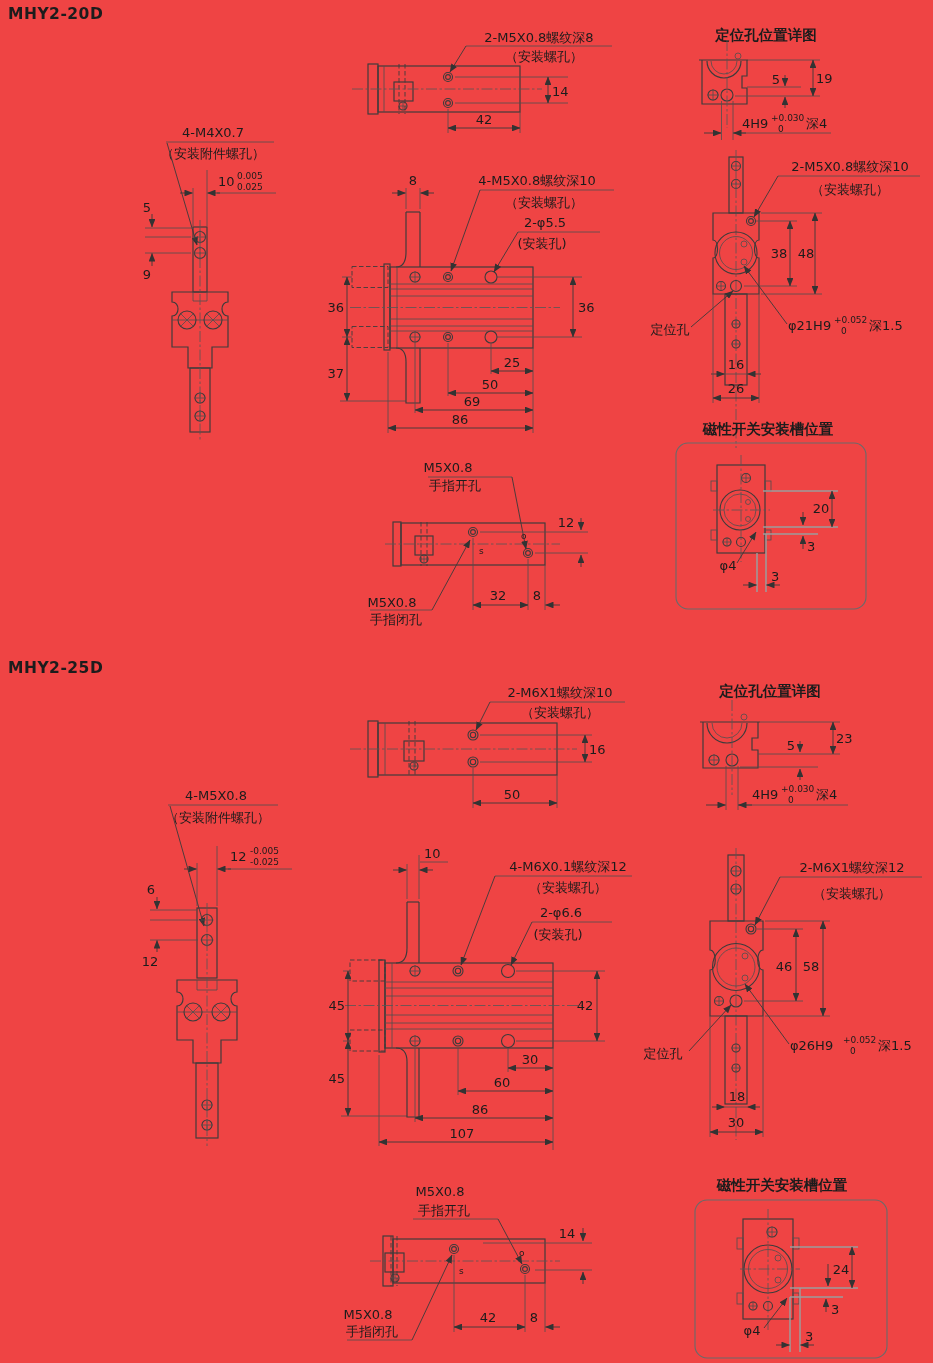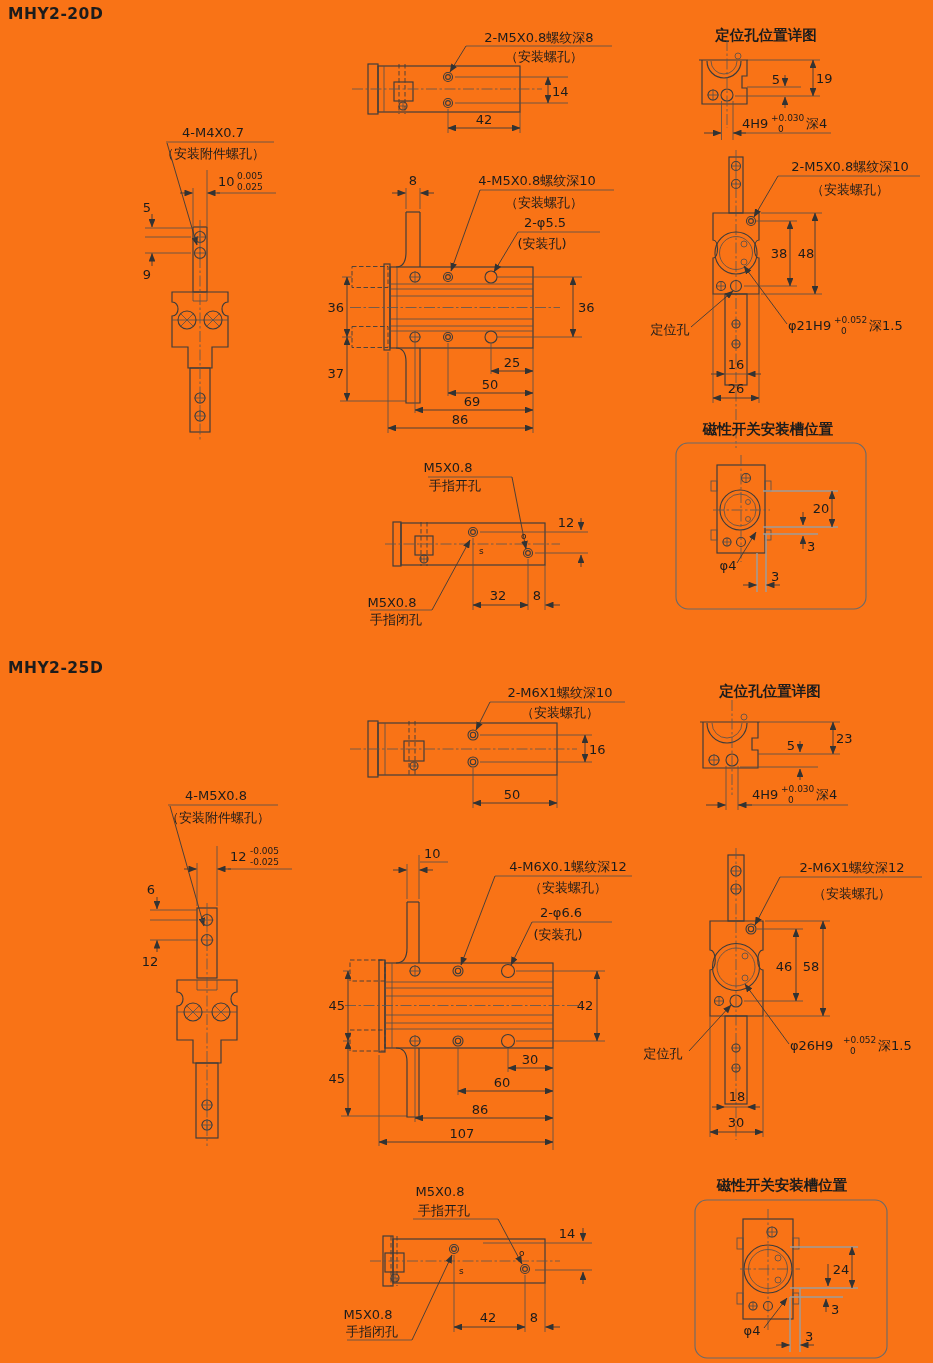--- a/index.html
+++ b/index.html
@@ -1,16 +1,16 @@
 <!DOCTYPE html>
 <html><head>
 <meta charset="utf-8">
 <style>
   html,body{margin:0;padding:0;background:#fff;}
-  .sheet{width:933px;height:1363px;background:#f97316;position:relative;overflow:hidden;}
+  .sheet{width:933px;height:1363px;background:#ef4444;position:relative;overflow:hidden;}
   svg{display:block;}
   text{font-family:"DejaVu Sans","Liberation Sans",sans-serif;fill:#1c1c1c;}
   .hd{font-size:15.5px;font-weight:bold;letter-spacing:.5px;}
   .tt{font-size:14.5px;font-weight:bold;}
   .tx{font-size:13px;}
   .ts{font-size:9px;}
   .tm{text-anchor:middle;}
   .te{text-anchor:end;}
   .ol{fill:none;stroke:#3c3c3c;stroke-width:1.15;}
   .tn{fill:none;stroke:#4f4f4f;stroke-width:0.8;}

